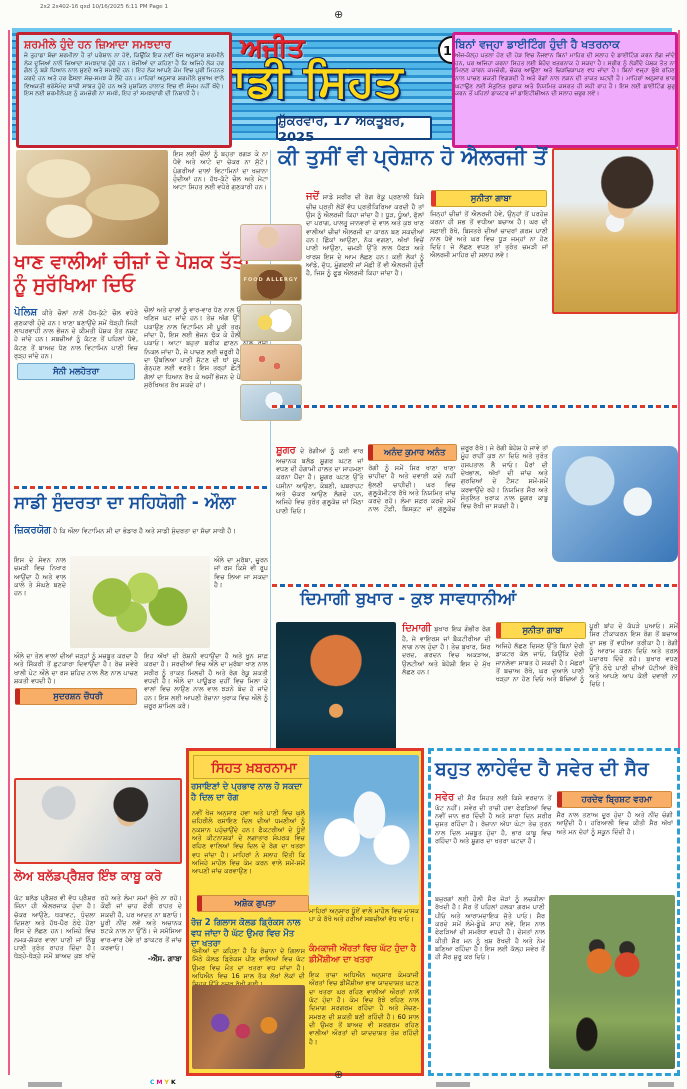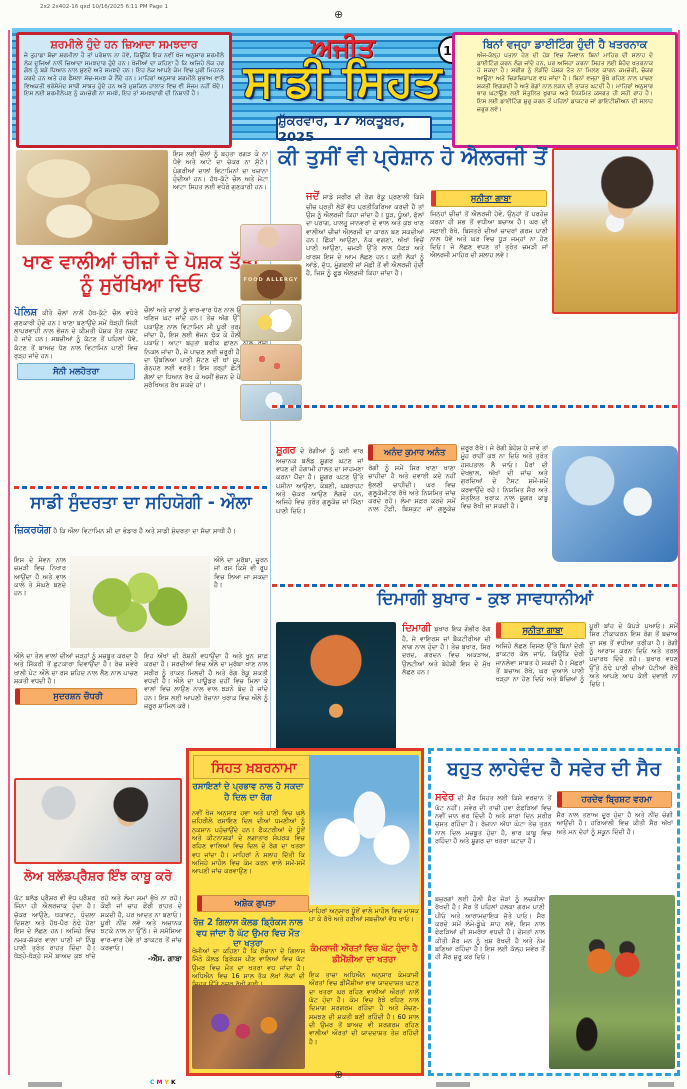--- a/index.html
+++ b/index.html
@@ -5,24 +5,24 @@
   html,body{margin:0;padding:0;background:#e9e9e6;}
   .sheet{position:relative;width:687px;height:1089px;background:#fcfcf8;overflow:hidden;
          font-family:"DejaVu Sans","Liberation Sans",sans-serif;}
   .abs{position:absolute;}
   .body6{font-size:6.5px;line-height:1.28;text-align:justify;color:#1c1c1c;}
   .body6 .lead{font-weight:bold;font-size:10px;}
   .lead-red{color:#d8232b;}
   .lead-blue{color:#15519f;}
   .h-red{color:#d8232b;font-weight:bold;}
   .h-blue{color:#15519f;font-weight:bold;}
-  .center{text-align:center;}
+  .center{text-align:left;}
   .by{display:block;width:88%;margin:3px auto;padding:2px 3px;font-weight:bold;color:#123a7a;
       font-size:8.5px;text-align:center;border-radius:2px;break-inside:avoid;}
-  .by-yellow{background:#ffd94f;border:1px solid #caa52d;border-left:5px solid #e0392b;text-decoration:underline;}
+  .by-yellow{background:#ffd94f;border:1px solid #caa52d;border-left:5px solid #e0392b;}
   .by-orange{background:#f9ae67;border:1px solid #d08a3e;border-left:5px solid #c42a20;}
   .by-blue{background:#bfe3f6;border:1px solid #6fa7c8;color:#0d3d86;}
   .mast{background:
      repeating-linear-gradient(180deg,#6cc6ee 0 5px,#2d94d2 5px 8px,#8ed4f4 8px 12px,#1f7fc0 12px 14px,#4fb4e6 14px 19px,#2a8fce 19px 21px);}
   .ajit{color:#e8232b;font-weight:bold;text-shadow:1px 1px 0 #7c0d12,2px 2px 0 #ffffff66;}
   .sihat{color:#ffd813;font-weight:bold;
      text-shadow:2px 2px 0 #0a2a6b,-1px -1px 0 #0a2a6b,1px -1px 0 #0a2a6b,-1px 1px 0 #0a2a6b,3px 3px 2px #06306044;}
   .datebox{background:#fdfdfd;border:2px solid #12407e;color:#12407e;font-weight:bold;
      font-size:13px;display:flex;align-items:center;justify-content:center;border-radius:2px;}
   .circ{background:#fff;border:2px solid #111;border-radius:50%;display:flex;align-items:center;
@@ -49,21 +49,21 @@
   <div class="abs ajit center" style="left:240px;top:32px;width:205px;font-size:26px;">ਅਜੀਤ</div>
   <div class="abs circ" style="left:438px;top:36px;width:24px;height:24px;">11</div>
   <div class="abs sihat center" style="left:205px;top:58px;width:275px;font-size:44px;line-height:1.05;">ਸਾਡੀ ਸਿਹਤ</div>
   <div class="abs datebox" style="left:276px;top:116px;width:152px;height:20px;">ਸ਼ੁੱਕਰਵਾਰ, 17 ਅਕਤੂਬਰ, 2025</div>
 
   <div class="abs" style="left:16px;top:32px;width:216px;height:116px;background:#cfe9f7;border:3px solid #c32330;border-radius:3px;padding:3px 5px;box-sizing:border-box;">
     <div class="h-red center" style="font-size:11px;">ਸ਼ਰਮੀਲੇ ਹੁੰਦੇ ਹਨ ਜ਼ਿਆਦਾ ਸਮਝਦਾਰ</div>
     <div class="body6" style="font-size:6px;">ਜੇ ਤੁਹਾਡਾ ਬੱਚਾ ਸ਼ਰਮੀਲਾ ਹੈ ਤਾਂ ਪਰੇਸ਼ਾਨ ਨਾ ਹੋਵੋ, ਕਿਉਂਕਿ ਇਕ ਨਵੀਂ ਖੋਜ ਅਨੁਸਾਰ ਸ਼ਰਮੀਲੇ ਲੋਕ ਦੂਜਿਆਂ ਨਾਲੋਂ ਜ਼ਿਆਦਾ ਸਮਝਦਾਰ ਹੁੰਦੇ ਹਨ। ਖੋਜੀਆਂ ਦਾ ਕਹਿਣਾ ਹੈ ਕਿ ਅਜਿਹੇ ਲੋਕ ਹਰ ਗੱਲ ਨੂੰ ਬੜੇ ਧਿਆਨ ਨਾਲ ਸੁਣਦੇ ਅਤੇ ਸਮਝਦੇ ਹਨ। ਇਹ ਲੋਕ ਆਪਣੇ ਕੰਮ ਵਿਚ ਪੂਰੀ ਮਿਹਨਤ ਕਰਦੇ ਹਨ ਅਤੇ ਹਰ ਫੈਸਲਾ ਸੋਚ-ਸਮਝ ਕੇ ਲੈਂਦੇ ਹਨ। ਮਾਹਿਰਾਂ ਅਨੁਸਾਰ ਸ਼ਰਮੀਲੇ ਸੁਭਾਅ ਵਾਲੇ ਵਿਅਕਤੀ ਭਰੋਸੇਮੰਦ ਸਾਥੀ ਸਾਬਤ ਹੁੰਦੇ ਹਨ ਅਤੇ ਮੁਸ਼ਕਿਲ ਹਾਲਾਤ ਵਿਚ ਵੀ ਸੰਜਮ ਨਹੀਂ ਖੋਂਦੇ। ਇਸ ਲਈ ਸ਼ਰਮੀਲੇਪਣ ਨੂੰ ਕਮਜ਼ੋਰੀ ਨਾ ਸਮਝੋ, ਇਹ ਤਾਂ ਸਮਝਦਾਰੀ ਦੀ ਨਿਸ਼ਾਨੀ ਹੈ।</div>
   </div>
 
-  <div class="abs" style="left:452px;top:32px;width:226px;height:116px;background:#fef9c3;border:3px solid #cf1d8e;border-radius:3px;padding:3px 22px;box-sizing:border-box;">
+  <div class="abs" style="left:452px;top:32px;width:226px;height:116px;background:#f0abfc;border:3px solid #cf1d8e;border-radius:3px;padding:3px 0;box-sizing:border-box;">
     <div class="h-blue center" style="font-size:11px;">ਬਿਨਾਂ ਵਜ੍ਹਾ ਡਾਈਟਿੰਗ ਹੁੰਦੀ ਹੈ ਖਤਰਨਾਕ</div>
     <div class="body6" style="font-size:6px;">ਅੱਜ-ਕੱਲ੍ਹ ਪਤਲਾ ਹੋਣ ਦੀ ਹੋੜ ਵਿਚ ਨੌਜਵਾਨ ਬਿਨਾਂ ਮਾਹਿਰ ਦੀ ਸਲਾਹ ਦੇ ਡਾਈਟਿੰਗ ਕਰਨ ਲੱਗ ਜਾਂਦੇ ਹਨ, ਪਰ ਅਜਿਹਾ ਕਰਨਾ ਸਿਹਤ ਲਈ ਬੇਹੱਦ ਖਤਰਨਾਕ ਹੋ ਸਕਦਾ ਹੈ। ਸਰੀਰ ਨੂੰ ਲੋੜੀਂਦੇ ਪੋਸ਼ਕ ਤੱਤ ਨਾ ਮਿਲਣ ਕਾਰਨ ਕਮਜ਼ੋਰੀ, ਚੱਕਰ ਆਉਣਾ ਅਤੇ ਚਿੜਚਿੜਾਪਣ ਵਧ ਜਾਂਦਾ ਹੈ। ਬਿਨਾਂ ਵਜ੍ਹਾ ਭੁੱਖੇ ਰਹਿਣ ਨਾਲ ਪਾਚਣ ਸ਼ਕਤੀ ਵਿਗੜਦੀ ਹੈ ਅਤੇ ਰੋਗਾਂ ਨਾਲ ਲੜਨ ਦੀ ਤਾਕਤ ਘਟਦੀ ਹੈ। ਮਾਹਿਰਾਂ ਅਨੁਸਾਰ ਭਾਰ ਘਟਾਉਣ ਲਈ ਸੰਤੁਲਿਤ ਖੁਰਾਕ ਅਤੇ ਨਿਯਮਿਤ ਕਸਰਤ ਹੀ ਸਹੀ ਰਾਹ ਹੈ। ਇਸ ਲਈ ਡਾਈਟਿੰਗ ਸ਼ੁਰੂ ਕਰਨ ਤੋਂ ਪਹਿਲਾਂ ਡਾਕਟਰ ਜਾਂ ਡਾਇਟੀਸ਼ੀਅਨ ਦੀ ਸਲਾਹ ਜ਼ਰੂਰ ਲਵੋ।</div>
   </div>
 
   <div class="abs" style="left:270px;top:150px;width:1px;height:622px;background:#9fc9e2;"></div>
 
   <div class="abs photo" style="left:16px;top:150px;width:152px;height:95px;
        background:radial-gradient(ellipse at 28% 30%,#efe3c2 0 20%,rgba(0,0,0,0) 21%),radial-gradient(ellipse at 70% 55%,#e2cd9f 0 24%,rgba(0,0,0,0) 25%),radial-gradient(ellipse at 35% 75%,#f3ead0 0 16%,rgba(0,0,0,0) 17%),linear-gradient(135deg,#e6d7b5,#c9a878 60%,#a8854f);"></div>
   <div class="abs body6" style="left:173px;top:150px;width:95px;height:97px;overflow:hidden;">ਇਸ ਲਈ ਚੌਲਾਂ ਨੂੰ ਬਹੁਤਾ ਰਗੜ ਕੇ ਨਾ ਧੋਵੋ ਅਤੇ ਆਟੇ ਦਾ ਚੋਕਰ ਨਾ ਸੁੱਟੋ। ਪੁੰਗਰੀਆਂ ਦਾਲਾਂ ਵਿਟਾਮਿਨਾਂ ਦਾ ਖਜ਼ਾਨਾ ਹੁੰਦੀਆਂ ਹਨ। ਹੱਥ-ਕੁੱਟੇ ਚੌਲ ਅਤੇ ਮੋਟਾ ਆਟਾ ਸਿਹਤ ਲਈ ਵਧੇਰੇ ਗੁਣਕਾਰੀ ਹਨ।</div>
   <div class="abs h-red center" style="left:14px;top:250px;width:254px;font-size:19px;line-height:1.2;">ਖਾਣ ਵਾਲੀਆਂ ਚੀਜ਼ਾਂ ਦੇ ਪੋਸ਼ਕ ਤੱਤਾਂ ਨੂੰ ਸੁਰੱਖਿਆ ਦਿਓ</div>

